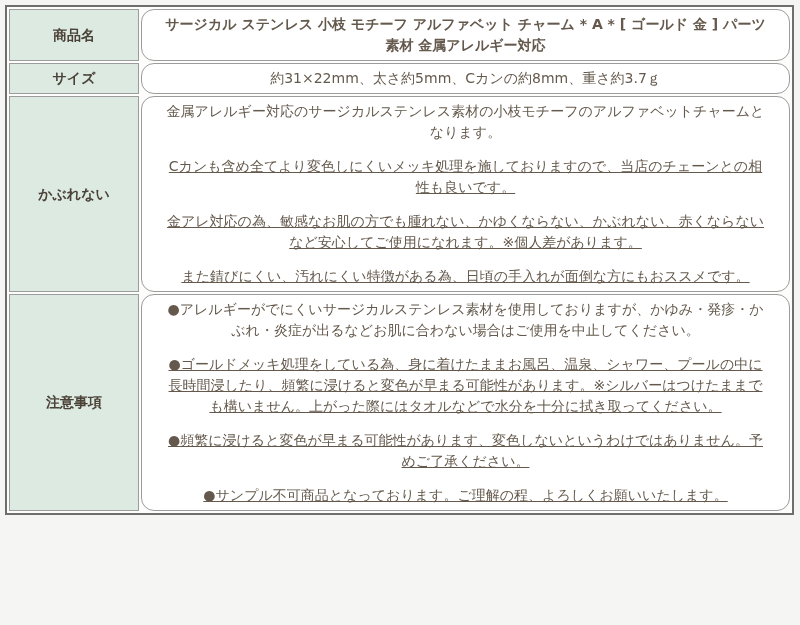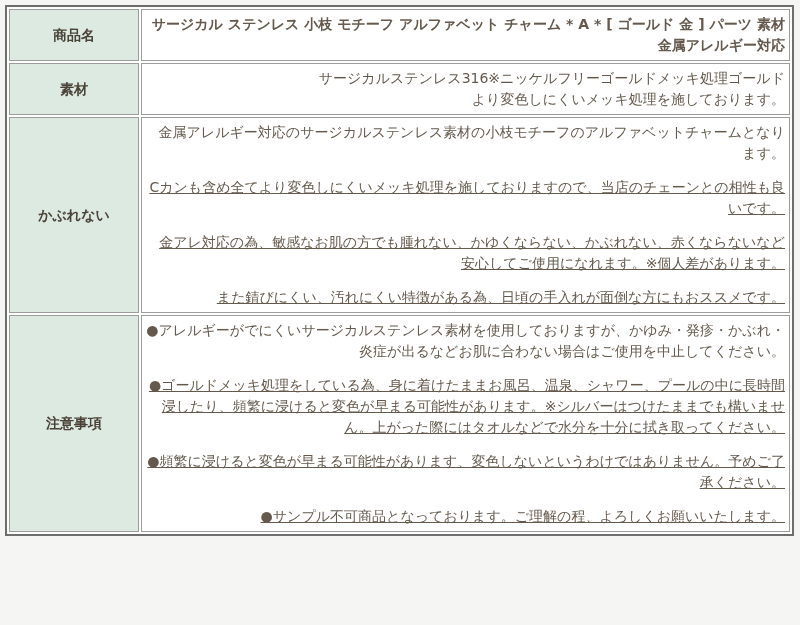--- a/index.html
+++ b/index.html
@@ -37,45 +37,45 @@
     width:130px;
     background:var(--label-bg);
     color:var(--label-color);
     font-weight:bold;
     text-align:center;
     padding:4px 6px;
   }
   td{
     background:#ffffff;
     color:var(--text-color);
-    text-align:right;
-    padding:4px 4px;
+    text-align:center;
+    padding:4px 22px;
     word-break:break-all;
+    border-radius:13px;
   }
   td p{margin:0;}
   tr.spaced td p + p{margin-top:13px;text-decoration:underline;}
   tr.bold-row td{font-weight:bold;}
 </style>
 </head>
 <body>
 
 <div class="table-wrap">
   <table class="spec-table">
     <tbody id="spec-body">
         <tr class="bold-row">
           <th>商品名</th>
           <td>
             <p>サージカル ステンレス 小枝 モチーフ アルファベット チャーム * A * [ ゴールド 金 ] パーツ 素材 金属アレルギー対応</p>
           </td>
         </tr>
         <tr>
-          <th>素材</th>
+          <th>サイズ</th>
           <td>
-            <p>サージカルステンレス316※ニッケルフリーゴールドメッキ処理ゴールド</p>
-            <p>より変色しにくいメッキ処理を施しております。</p>
+            <p>約31×22mm、太さ約5mm、Cカンの約8mm、重さ約3.7ｇ</p>
           </td>
         </tr>
         <tr class="spaced">
           <th>かぶれない</th>
           <td>
             <p>金属アレルギー対応のサージカルステンレス素材の小枝モチーフのアルファベットチャームとなります。</p>
             <p>Cカンも含め全てより変色しにくいメッキ処理を施しておりますので、当店のチェーンとの相性も良いです。</p>
             <p>金アレ対応の為、敏感なお肌の方でも腫れない、かゆくならない、かぶれない、赤くならないなど安心してご使用になれます。※個人差があります。</p>
             <p>また錆びにくい、汚れにくい特徴がある為、日頃の手入れが面倒な方にもおススメです。</p>
           </td>

